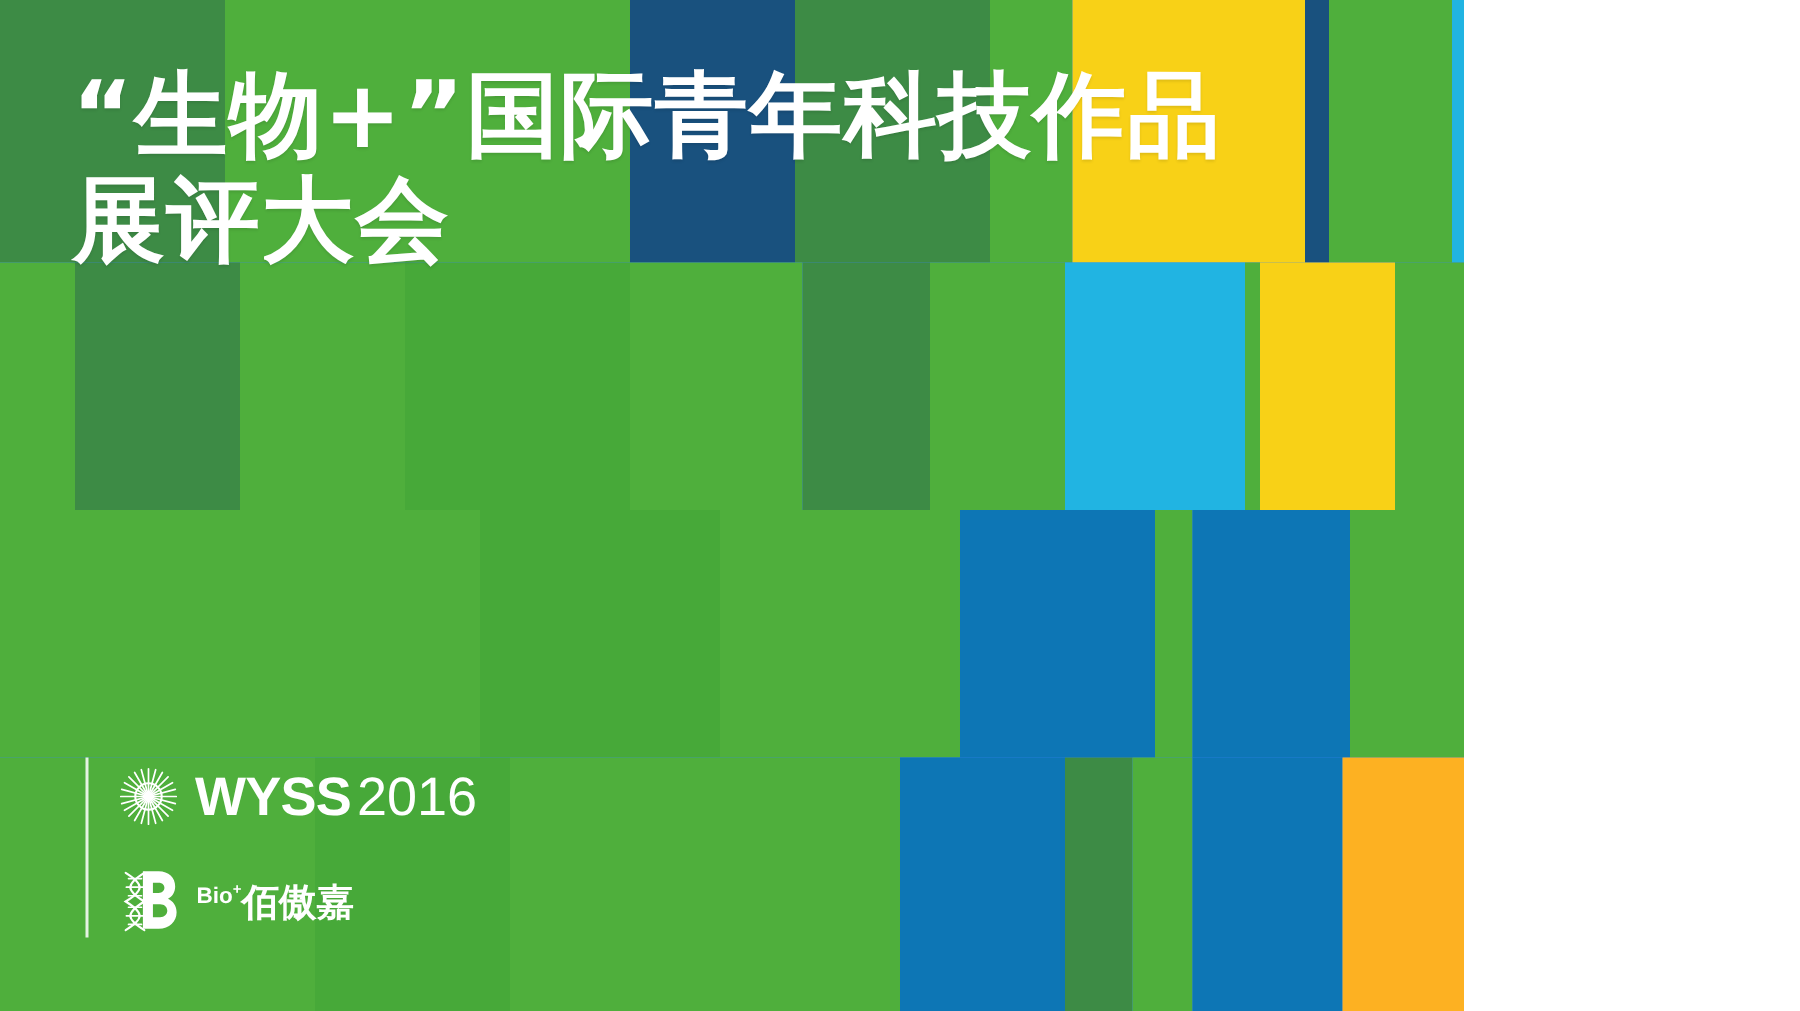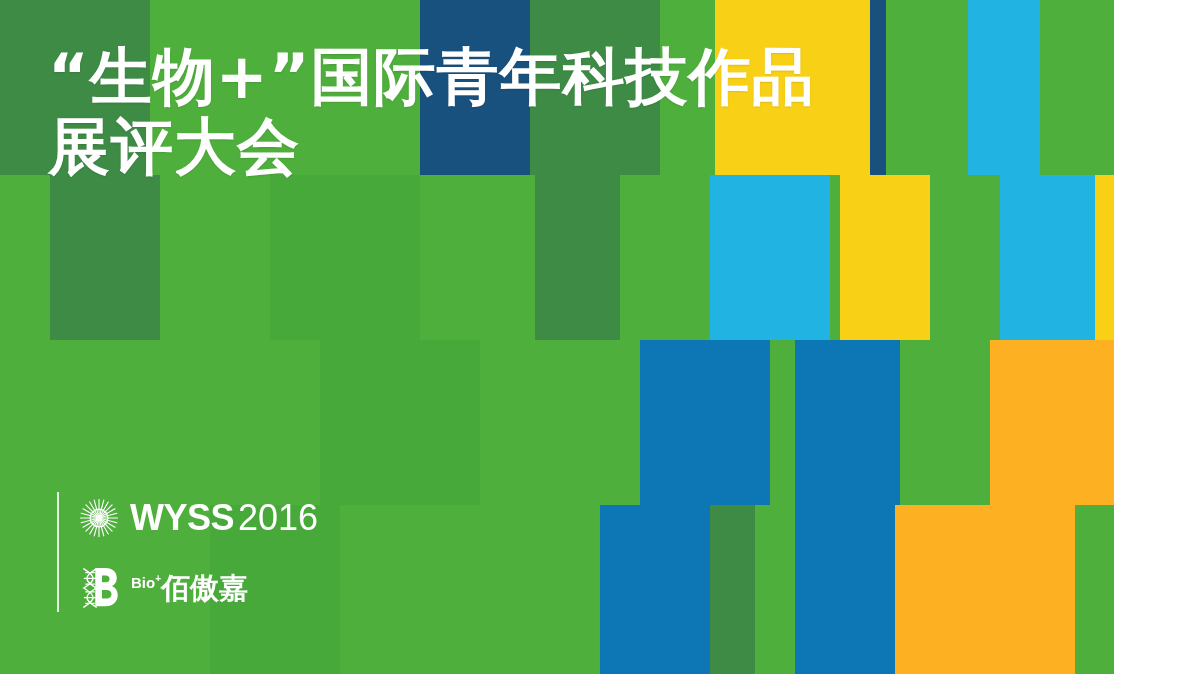--- a/index.html
+++ b/index.html
@@ -3,21 +3,21 @@
 <meta charset="utf-8">
 <title>BIO+ Innovation &amp; Entrepreneurship Poster</title>
 <style>
   html, body {
     margin: 0;
     padding: 0;
     background: #ffffff;
   }
   #poster {
     position: relative;
-    width: 1114px;
+    width: 976px;
     height: 674px;
     overflow: hidden;
     font-family: "Liberation Sans", "DejaVu Sans", sans-serif;
     background: #3b82f6;
     text-decoration: underline;
   }
   
   #bg {
     position: absolute;
     inset: 0;
@@ -61,21 +61,21 @@
     line-height: 1.20;
     letter-spacing: 0.5px;
     white-space: pre-line;
     text-shadow: 0 1px 2px rgba(0,0,0,0.10);
   }
 
   
   .logo-lockup {
     position: absolute;
     left: 57px;
-    top: 492px;
+    top: 505px;
     width: 300px;
     height: 120px;
     display: flex;
     align-items: stretch;
   }
   .logo-rule {
     width: 2px;
     background: rgba(255,255,255,0.85);
     flex: 0 0 2px;
     margin-right: 18px;
@@ -136,21 +136,21 @@
     font-weight: 700;
     font-size: 15px;
     letter-spacing: 0px;
     margin-bottom: 2px;
   }
   .bio-latin sup { font-size: 10px; vertical-align: super; }
   .bio-cn {
     color: #ffffff;
     font-family: "DejaVu Sans", "Liberation Sans", sans-serif;
     font-weight: 700;
-    font-size: 29px;
+    font-size: 25px;
     letter-spacing: 0px;
   }
 </style>
 </head>
 <body>
 
 <div id="poster">
 
   <div id="bg">
       <div class="blk" style="left: 0px; top: 0px; width: 150px; height: 175px; background: rgb(61, 139, 69);"></div>

